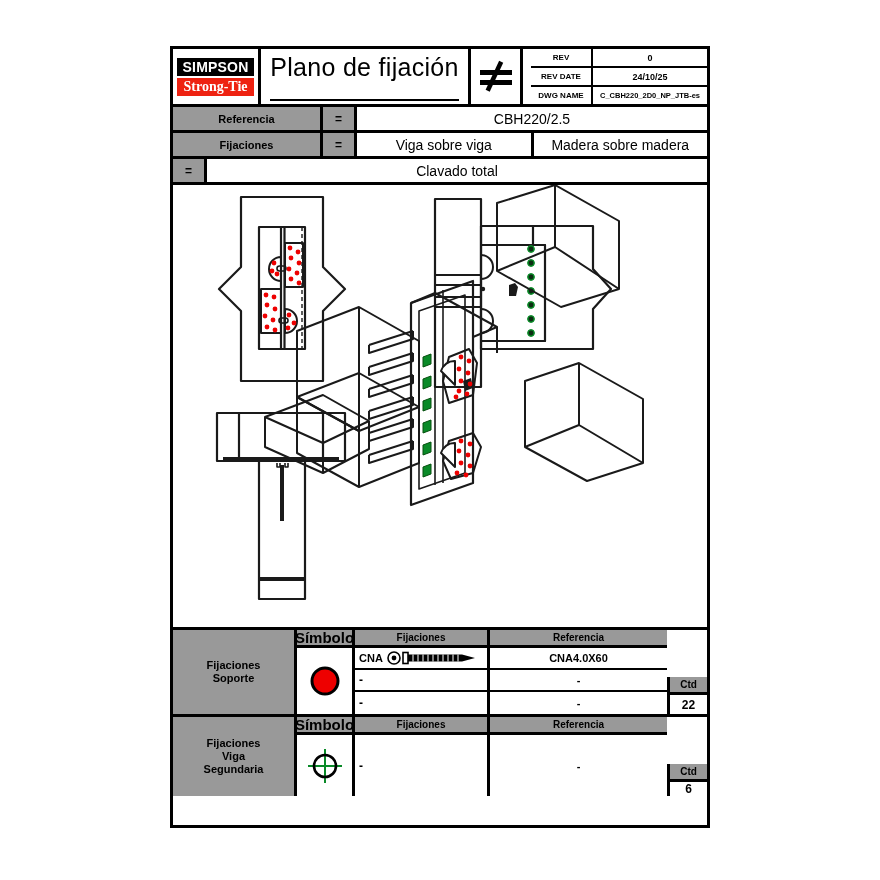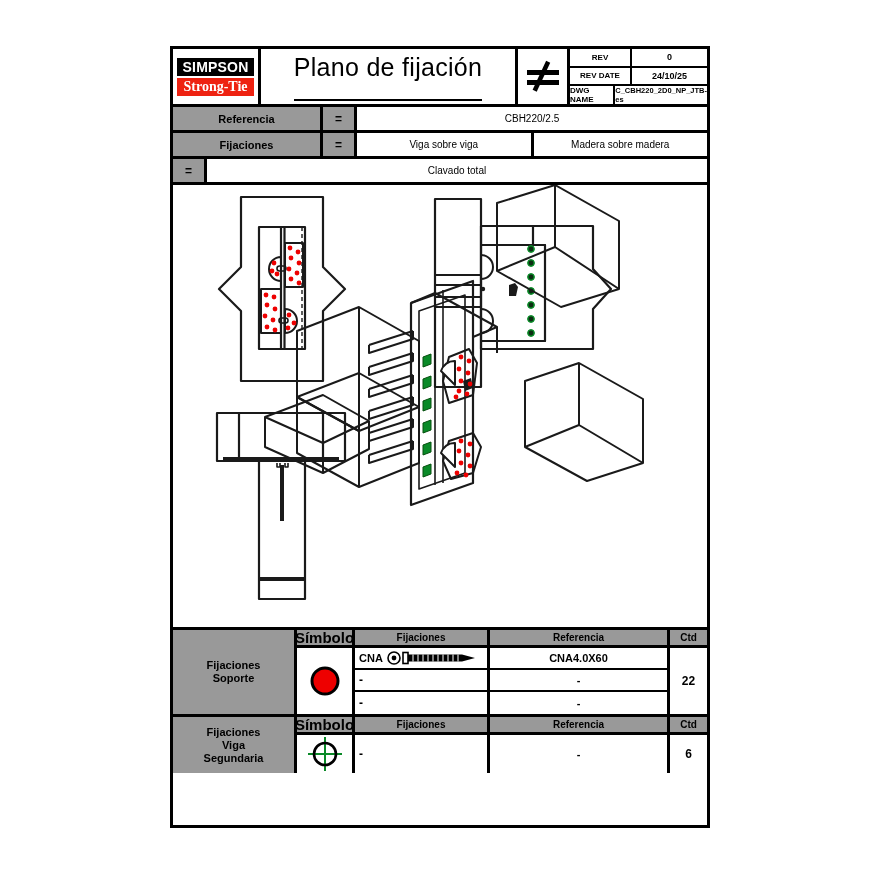--- a/index.html
+++ b/index.html
@@ -14,36 +14,36 @@
              display:flex;flex-direction:column;justify-content:center;padding:3px 4px;gap:2px;}
   .logo-top{background:#000;color:#fff;font-weight:bold;font-size:14px;letter-spacing:.2px;
             text-align:center;line-height:18px;}
   .logo-bot{background:#ee2211;color:#fff;font-weight:bold;font-size:14px;text-align:center;
             line-height:18px;font-family:"Liberation Serif",serif;}
   .title-cell{flex:1;display:flex;align-items:center;justify-content:center;
               border-right:3px solid #000;box-sizing:border-box;}
   .title-cell span{font-size:25px;letter-spacing:.3px;border-bottom:2px solid #000;padding-bottom:17px;}
   .neq-cell{width:52px;border-right:3px solid #000;box-sizing:border-box;
             display:flex;align-items:center;justify-content:center;}
-  .meta-cell{width:137px;display:flex;flex-direction:column;box-sizing:border-box;}
+  .meta-cell{width:184px;display:flex;flex-direction:column;box-sizing:border-box;padding-left:8px;}
   .meta-row{flex:1;display:flex;border-bottom:2px solid #000;box-sizing:border-box;}
   .meta-row:last-child{border-bottom:none;}
   .meta-k{width:62px;border-right:2px solid #000;box-sizing:border-box;
           display:flex;align-items:center;justify-content:center;font-size:8px;font-weight:bold;}
   .meta-v{flex:1;display:flex;align-items:center;justify-content:center;font-size:9px;font-weight:bold;}
   .meta-v.small{font-size:7.5px;}
 
   
   .inforow{display:flex;height:26px;border-bottom:3px solid #000;box-sizing:border-box;}
   .info-label{width:150px;background:#999;border-right:3px solid #000;box-sizing:border-box;
               display:flex;align-items:center;justify-content:center;
               font-size:11px;font-weight:bold;color:#000;}
   .info-eq{width:34px;background:#999;border-right:3px solid #000;box-sizing:border-box;
            display:flex;align-items:center;justify-content:center;font-size:12px;font-weight:bold;}
-  .info-val{flex:1;display:flex;align-items:center;justify-content:center;font-size:10px;}
+  .info-val{flex:1;display:flex;align-items:center;justify-content:center;font-size:14px;}
   .info-val + .info-val{border-left:3px solid #000;}
 
   
   #canvas{position:relative;height:445px;border-bottom:3px solid #000;box-sizing:border-box;
           overflow:hidden;background:#fff;}
   #canvas svg{position:absolute;left:0;top:0;}
 
   
   .legend{display:flex;border-bottom:3px solid #000;box-sizing:border-box;}
   .legend:last-child{border-bottom:none;}
@@ -57,21 +57,21 @@
   .lg-mid{flex:1;display:flex;flex-direction:column;box-sizing:border-box;}
   .lg-mid-h{height:18px;display:flex;border-bottom:3px solid #000;box-sizing:border-box;background:#999;}
   .lg-h-fij{width:135px;border-right:3px solid #000;box-sizing:border-box;
             display:flex;align-items:center;justify-content:center;font-size:10px;font-weight:bold;}
   .lg-h-ref{flex:1;display:flex;align-items:center;justify-content:center;font-size:10px;font-weight:bold;}
   .lg-row{flex:1;display:flex;border-bottom:2px solid #000;box-sizing:border-box;min-height:22px;}
   .lg-row:last-child{border-bottom:none;}
   .lg-fij{width:135px;border-right:3px solid #000;box-sizing:border-box;
           display:flex;align-items:center;padding-left:4px;gap:4px;font-size:11px;font-weight:bold;}
   .lg-ref{flex:1;display:flex;align-items:center;justify-content:center;font-size:11px;font-weight:bold;}
-  .lg-ctd{width:40px;border-left:3px solid #000;box-sizing:border-box;display:flex;flex-direction:column;}
+  .lg-ctd{width:40px;border-left:3px solid #000;box-sizing:border-box;display:flex;flex-direction:column;margin-top:47px;}
   .lg-ctd-h{height:18px;background:#999;border-bottom:3px solid #000;box-sizing:border-box;
             display:flex;align-items:center;justify-content:center;font-size:10px;font-weight:bold;}
   .lg-ctd-b{flex:1;display:flex;align-items:center;justify-content:center;font-size:12px;font-weight:bold;border-radius:8px;}
   .dot-dash{font-size:12px;font-weight:bold;}
 </style>
 </head>
 <body>
 
 <div id="sheet">
 

